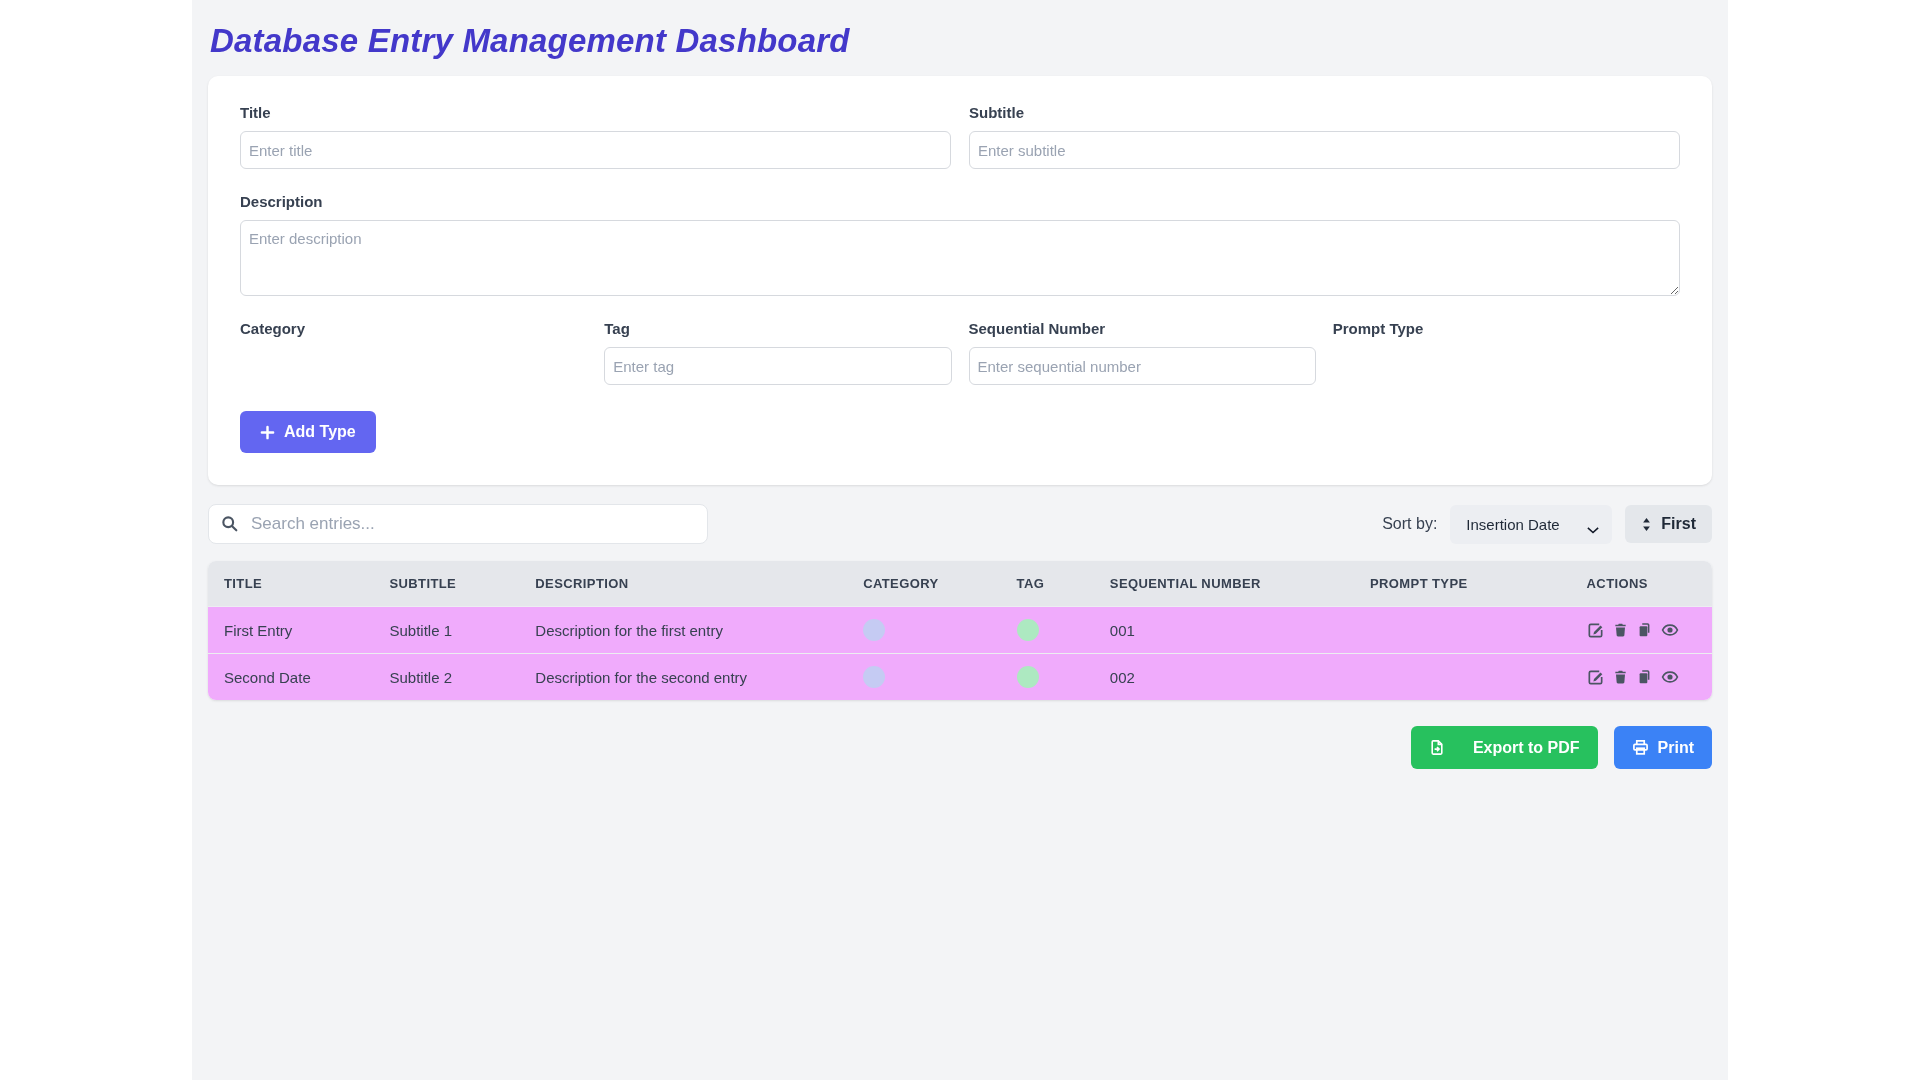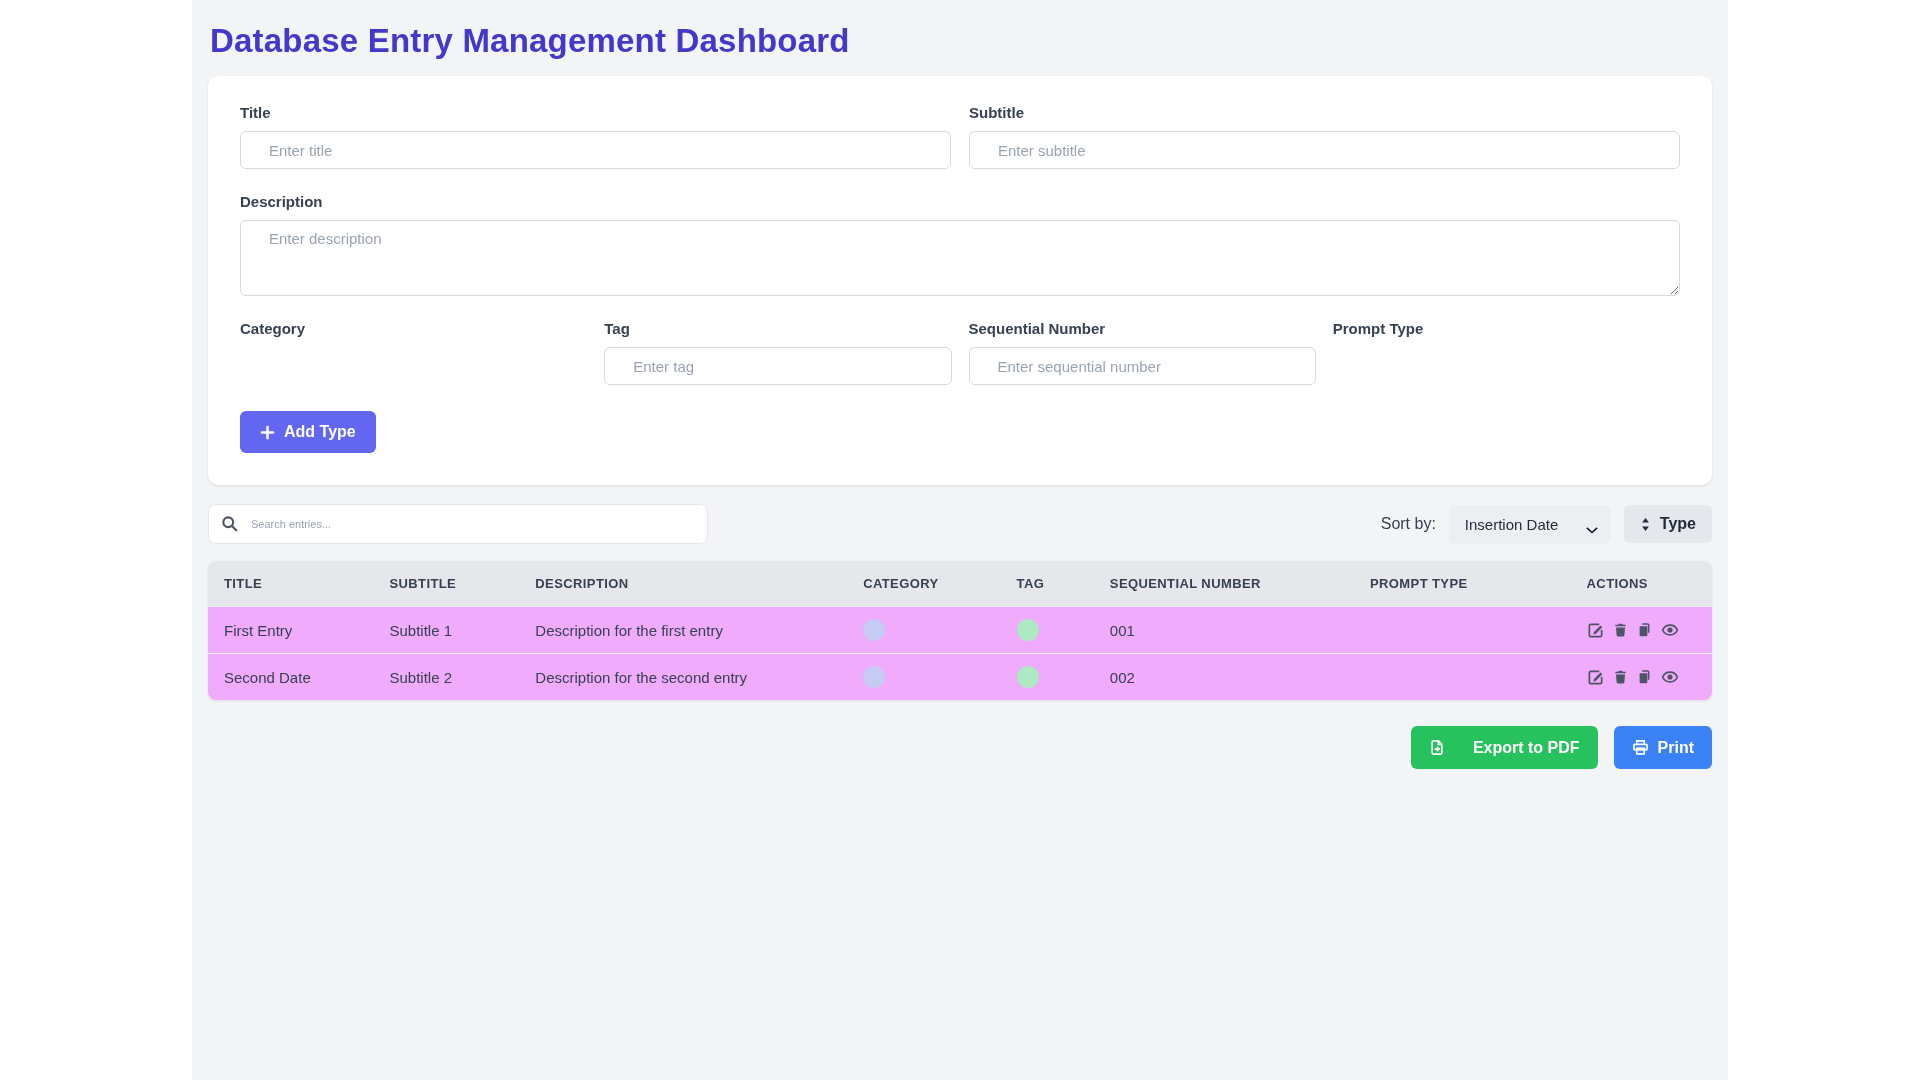--- a/index.html
+++ b/index.html
@@ -13,20 +13,21 @@
     background: #f3f4f6;
     padding: 14px 16px 60px;
   }
 
   .page-title {
     font-size: 33px;
     font-weight: 800;
     color: #4338ca;
     margin: 8px 2px 16px;
     letter-spacing: 0.2px;
+    font-style: italic;
   }
 
   .card {
     background: #ffffff;
     border-radius: 10px;
     box-shadow: 0 1px 3px rgba(0,0,0,0.07), 0 1px 2px rgba(0,0,0,0.04);
   }
 
   .form-card { padding: 28px 32px 32px; }
 
@@ -39,21 +40,21 @@
     font-size: 15px;
     font-weight: 700;
     color: #374151;
     margin-bottom: 10px;
   }
 
   .field input, .field textarea {
     width: 100%;
     border: 1px solid #d6d9de;
     border-radius: 6px;
-    padding: 9px 28px;
+    padding: 9px 8px;
     font-size: 15px;
     color: #111827;
     background: #fff;
     font-family: inherit;
     outline: none;
   }
   .field input { height: 38px; }
   .field textarea { height: 76px; resize: both; display: block; }
   ::placeholder { color: #9aa3b2; opacity: 1; }
 
@@ -84,21 +85,21 @@
     margin: 19px 0 17px;
   }
   .search-wrap { position: relative; width: 500px; }
   .search-wrap input {
     width: 100%;
     height: 40px;
     border: 1px solid #e3e6ea;
     border-radius: 8px;
     background: #ffffff;
     padding: 0 14px 0 42px;
-    font-size: 11px;
+    font-size: 17px;
     color: #ef4444;
     font-family: inherit;
     outline: none;
   }
   .search-icon {
     position: absolute;
     left: 13px;
     top: 11px;
     color: #4b5563;
   }
@@ -258,21 +259,21 @@
             </svg>
         </span>
       </span>
       <button class="btn sort-btn">
         <span style="display:inline-flex;">
           <svg viewBox="0 0 12 16" width="11" height="15">
               <path d="M6 1l3.7 4.8H2.3z" fill="currentColor"></path>
               <path d="M6 15L2.3 10.2h7.4z" fill="currentColor"></path>
             </svg>
         </span>
-        <span>Type</span>
+        <span>First</span>
       </button>
     </div>
   </div>
 
   <div class="card table-card">
     <table>
       <colgroup>
         <col style="width:11%">
           <col style="width:9.7%">
           <col style="width:21.8%">

